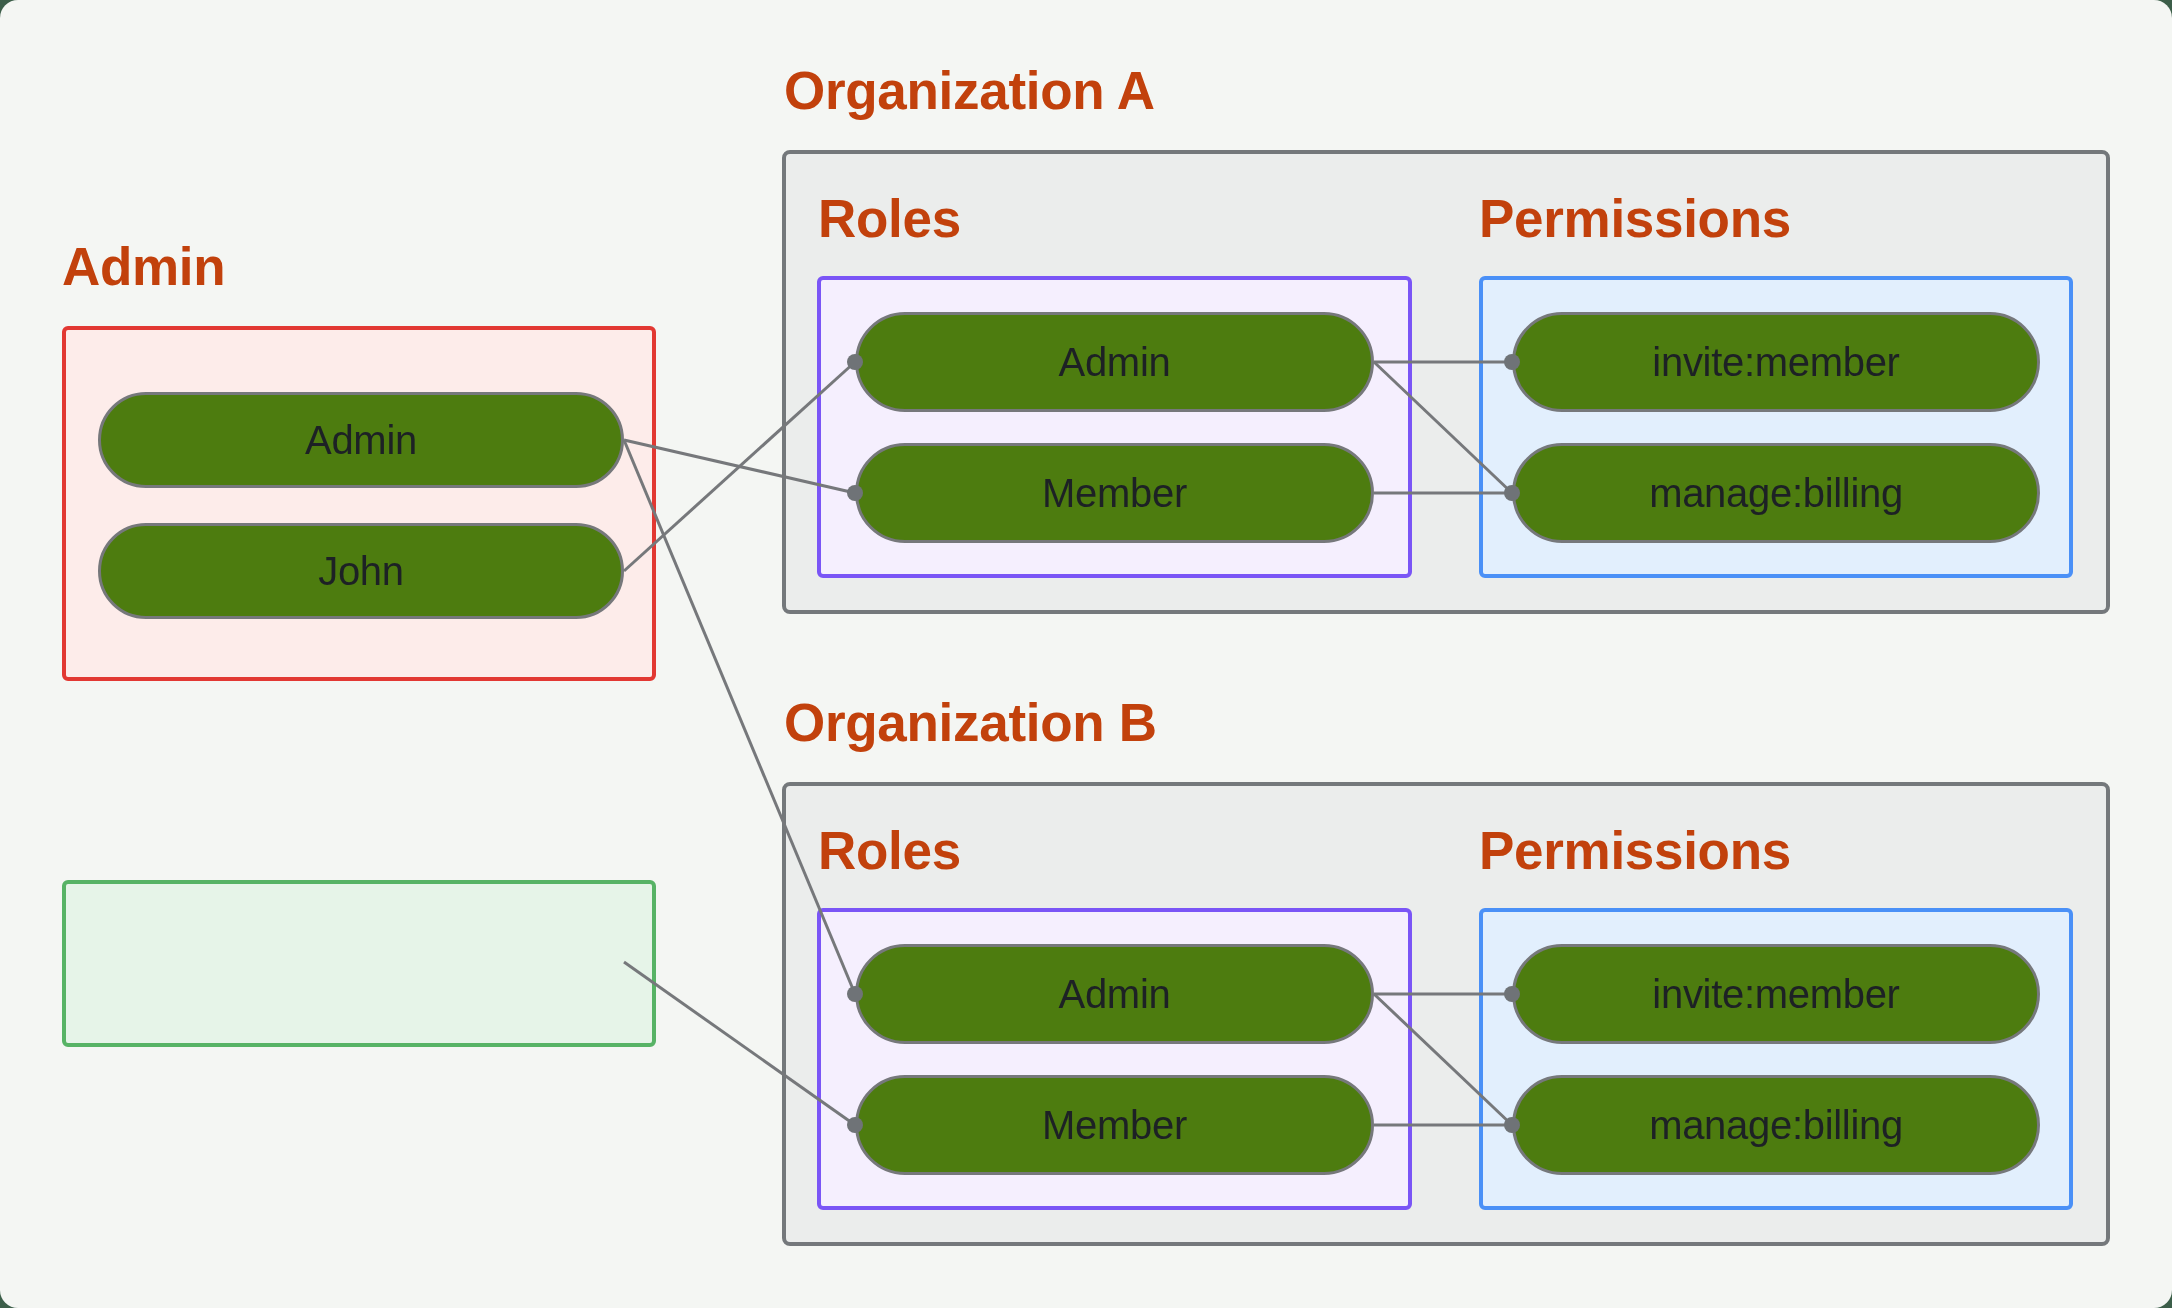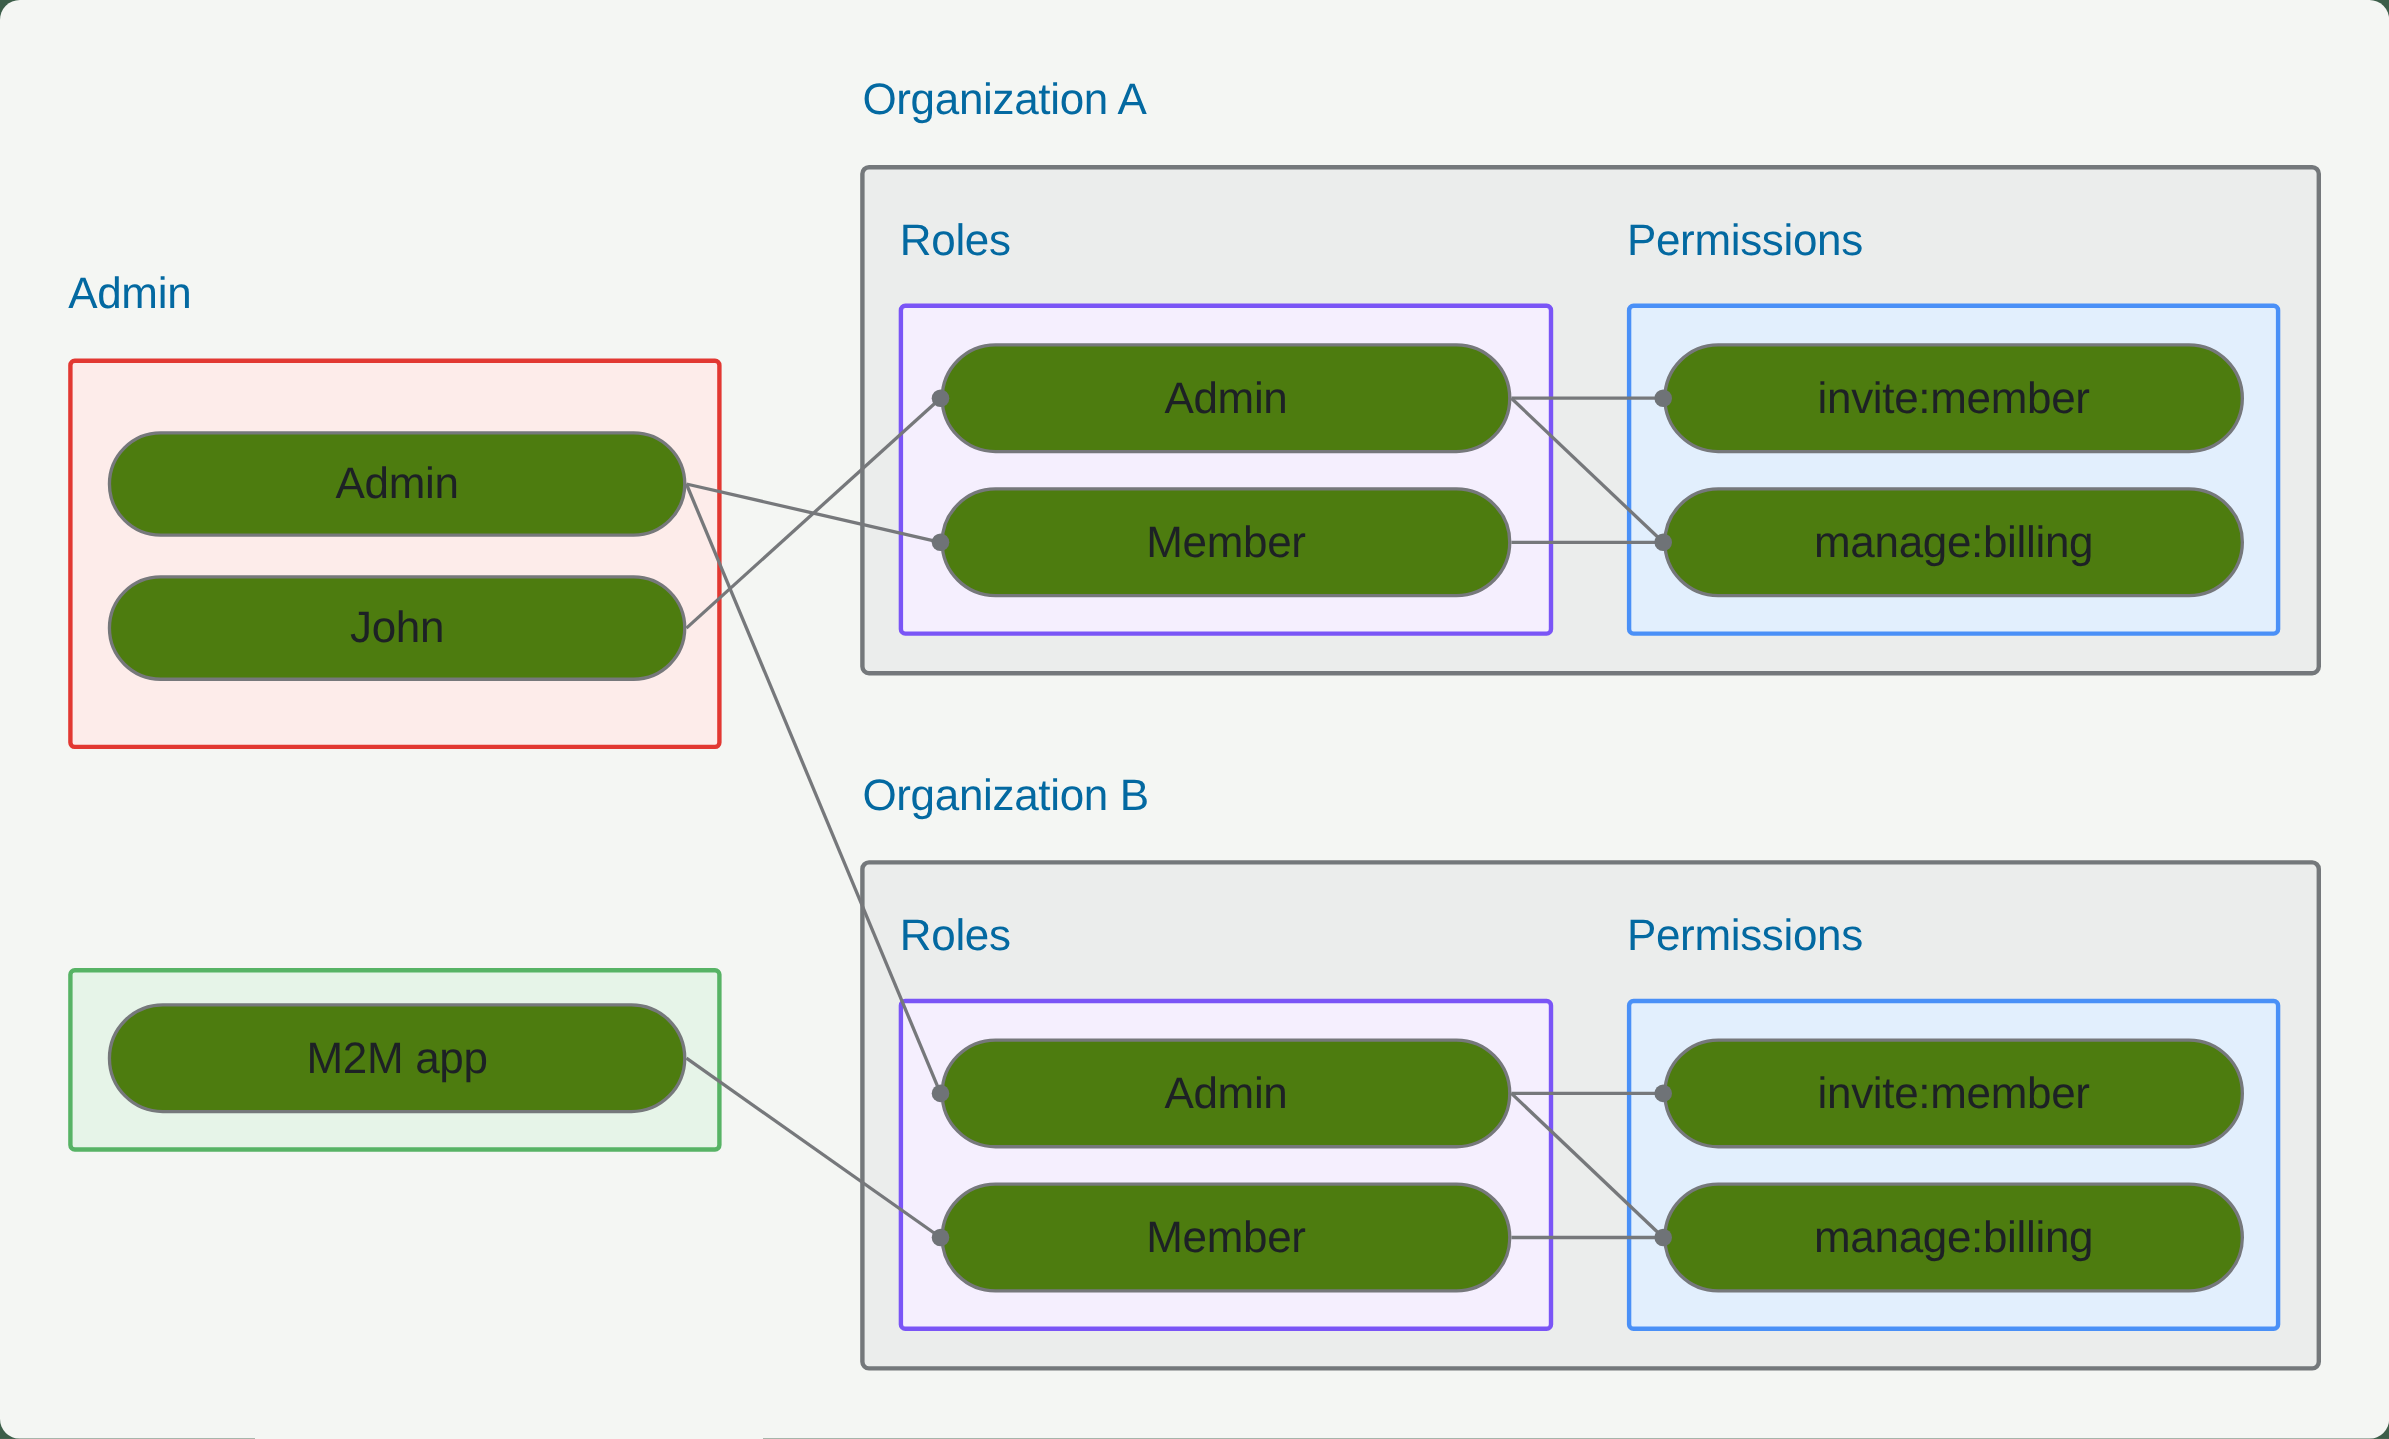--- a/index.html
+++ b/index.html
@@ -7,25 +7,26 @@
     position:relative;
     width:2172px;height:1308px;
     background:#f4f6f3;
     border-radius:18px;
     overflow:hidden;
     font-family:"Liberation Sans", sans-serif;
     color:#1d2125;
   }
   .label{
     position:absolute;
-    font-size:40px;
+    font-size:53px;
     line-height:46px;
     letter-spacing:-0.3px;
-    color:#0369a1;
+    color:#c2410c;
     white-space:nowrap;
+    font-weight:bold;
   }
   .group-box{
     position:absolute;
     box-sizing:border-box;
     border-radius:6px;
   }
   .org-box{
     position:absolute;
     box-sizing:border-box;
     border:4px solid #74787b;
@@ -59,21 +60,20 @@
 <body>
 
 <div class="page">
 
   <div class="label" style="left:62px;top:244px;">Admin</div>
   <div class="group-box red-box" style="left:62px;top:326px;width:594px;height:355px;"></div>
   <div class="pill" style="left:98px;top:392px;width:526px;height:96px;">Admin</div>
   <div class="pill" style="left:98px;top:523px;width:526px;height:96px;">John</div>
 
   <div class="group-box green-box" style="left:62px;top:880px;width:594px;height:167px;"></div>
-  <div class="pill" style="left:98px;top:912px;width:526px;height:100px;">M2M app</div>
 
   <div class="label" style="left:784px;top:68px;">Organization A</div>
   <div class="org-box" style="left:782px;top:150px;width:1328px;height:464px;"></div>
   <div class="label" style="left:818px;top:196px;">Roles</div>
   <div class="label" style="left:1479px;top:196px;">Permissions</div>
   <div class="group-box purple-box" style="left:817px;top:276px;width:595px;height:302px;"></div>
   <div class="group-box blue-box" style="left:1479px;top:276px;width:594px;height:302px;"></div>
   <div class="pill" style="left:855px;top:312px;width:519px;height:100px;">Admin</div>
   <div class="pill" style="left:855px;top:443px;width:519px;height:100px;">Member</div>
   <div class="pill" style="left:1512px;top:312px;width:528px;height:100px;">invite:member</div>

